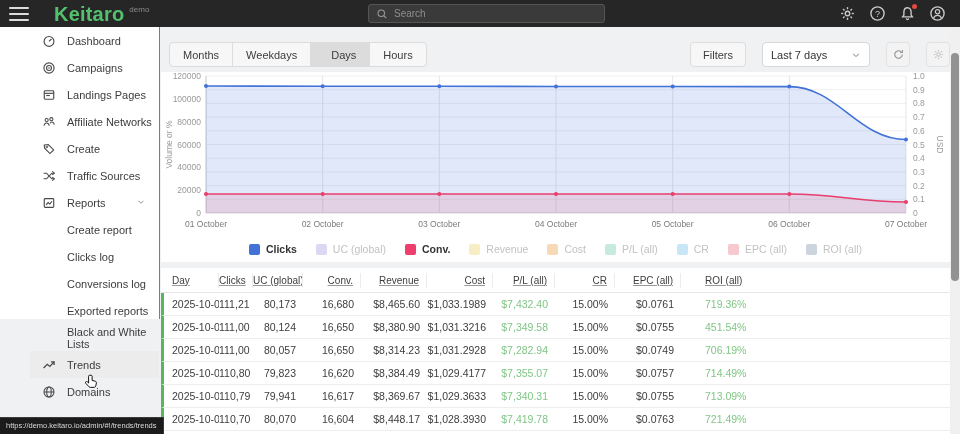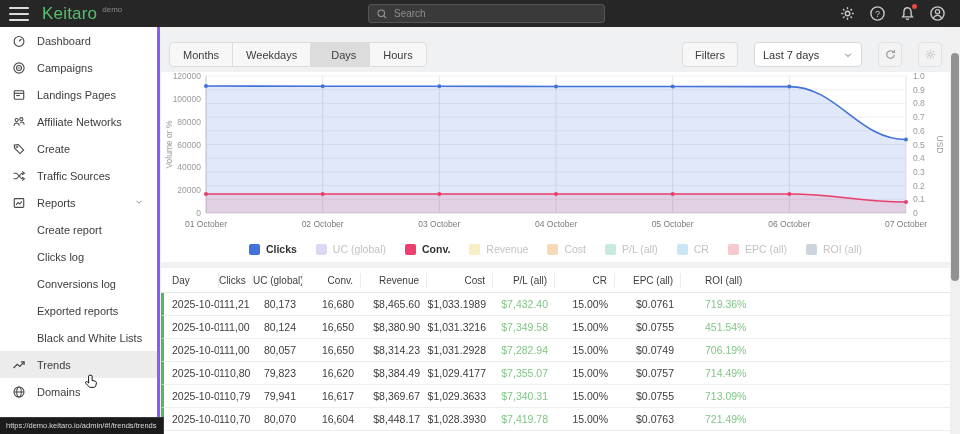--- a/index.html
+++ b/index.html
@@ -4,46 +4,46 @@
 <style>
   * { box-sizing: border-box; margin: 0; padding: 0; }
   html,body { width:960px; height:434px; overflow:hidden; }
   body { font-family:"Liberation Sans","DejaVu Sans",sans-serif; background:#f0f1f2; position:relative; }
   #stage { position:absolute; inset:0; width:960px; height:434px; overflow:hidden; }
 
   
   .topbar { position:absolute; left:0; top:0; width:960px; height:27px; background:#262626; display:flex; align-items:center; z-index:30; }
   .burger { width:20px; height:14px; margin-left:9px; display:flex; flex-direction:column; justify-content:space-between; cursor:pointer; }
   .burger span { display:block; height:2px; background:#dcdcdc; border-radius:1px; }
-  .logo { color:#53c06d; font-weight:normal; font-size:17px; letter-spacing:.2px; margin-left:13px; line-height:1; }
+  .logo { color:#53c06d; font-weight:bold; font-size:20px; letter-spacing:.2px; margin-left:25px; line-height:1; }
   .logo-badge { color:#8a8a8a; font-size:8px; margin-left:5px; align-self:flex-start; margin-top:5px; }
   .searchbox { position:absolute; left:368px; top:4px; width:237px; height:19px; background:#3a3a3a; border:1px solid #555; border-radius:3px; display:flex; align-items:center; padding:0 7px; }
   .searchbox input { background:transparent; border:none; outline:none; color:#bdbdbd; font-size:10px; margin-left:6px; width:190px; font-family:inherit; }
   .searchbox input::placeholder { color:#8f8f8f; }
   .top-icons { position:absolute; right:14px; top:0; height:27px; display:flex; align-items:center; gap:13px; }
   .tico { position:relative; width:17px; height:17px; cursor:pointer; color:#c9c9c9; }
   .tico svg { width:17px; height:17px; }
   .bell-dot { position:absolute; right:-1px; top:-1px; width:5px; height:5px; border-radius:50%; background:#e14b40; }
 
   
-  .sidebar { position:absolute; left:0; top:27px; width:160px; height:407px; background:#ffffff; border-right:3px solid #8b5cf6; z-index:20; }
+  .sidebar { position:absolute; left:0; top:27px; width:160px; height:292px; background:#ffffff; border-right:1px solid #8b5cf6; z-index:20;padding-left:30px; }
   .side-item { height:27px; display:flex; align-items:center; padding-left:12px; cursor:pointer; color:#3c3c3c; font-size:11px; position:relative; }
   .side-item .sicon { width:14px; height:14px; margin-right:11px; color:#4a4a4a; flex:0 0 14px; }
   .side-item .sicon svg { width:14px; height:14px; }
   .side-item.child { padding-left:37px; }
   .side-item.active { background:#ececec; }
   .side-item .chev { position:absolute; right:13px; top:8px; width:10px; height:10px; color:#8a8a8a; }
   .side-item .chev svg { width:10px; height:10px; }
 
   .statusbar { position:absolute; left:0; bottom:0; background:#1b1b1b; color:#d9d9d9; font-size:7.5px; padding:3px 6px 4px 6px; z-index:40; white-space:nowrap; border:1px solid #3a3a3a; border-left:none; border-bottom:none; }
 
   
   .main { position:absolute; left:161px; top:27px; width:789px; height:407px; background:#f0f1f2; }
 
-  .toolbar { position:absolute; left:8px; right:8px; top:15px; height:25px; display:flex; align-items:flex-start; }
+  .toolbar { position:absolute; left:8px; right:0; top:15px; height:25px; display:flex; align-items:flex-start; }
   .seg { display:flex; border:1px solid #dcdcdc; border-radius:4px; overflow:hidden; background:#f7f7f7; height:25px; }
   .seg button { border:none; background:transparent; font-family:inherit; font-size:11px; color:#3c3c3c; padding:0 13px; border-right:1px solid #ddd; cursor:pointer; height:100%; }
   .seg button:last-child { border-right:none; }
   .seg button.on { background:#dcdcdc;padding-left:20px; }
   .btn { background:#f7f7f7; border:1px solid #dcdcdc; border-radius:4px; height:25px; font-family:inherit; font-size:11px; color:#3c3c3c; padding:0 12px; cursor:pointer; }
   .select { background:#fff; border:1px solid #d7d7d7; border-radius:4px; height:25px; width:108px; display:flex; align-items:center; padding:0 8px; font-size:11px; color:#333; cursor:pointer; }
   .select .chevd { margin-left:auto; width:10px; height:10px; color:#777; }
   .select .chevd svg { width:10px; height:10px; }
   .iconbtn { width:24px; height:25px; background:#f3f3f3; border:1px solid #e2e2e2; border-radius:4px; display:flex; align-items:center; justify-content:center; cursor:pointer; color:#9a9a9a; }
   .iconbtn.dim { color:#c6c6c6; }
@@ -56,21 +56,21 @@
   text.xtick { font-size:8.5px; fill:#7a7a7a; font-family:"Liberation Sans","DejaVu Sans",sans-serif; }
   .legend { position:absolute; left:0; right:0; bottom:7px; display:flex; justify-content:center; gap:19px; align-items:center; }
   .legend .li { display:flex; align-items:center; gap:6px; font-size:10.5px; cursor:pointer; }
   .legend .sq { width:11px; height:11px; border-radius:2px; display:inline-block; }
   .legend .li.on .lbl { color:#333; font-weight:bold; }
   .legend .li.off .lbl { color:#c2c2c2; }
 
   
   .table-card { position:absolute; left:0; right:0; top:241px; height:166px; background:#fff; overflow:hidden; }
   .trow { display:grid; grid-template-columns:55px 34px 50px 58px 66px 66px 62px 60px 66px 1fr; align-items:center; }
-  .thead { height:25px; border-bottom:1px solid #e6e6e6; color:#999; padding-left:3px; }
+  .thead { height:25px; border-bottom:1px solid #e6e6e6; color:#999; padding-left:3px;text-decoration:underline; }
   .thead .cell { font-size:10px; border-right:1px solid #ececec; height:15px; line-height:15px; }
   .thead .cell:last-child { border-right:none; }
   .tbody .trow { height:23px; border-bottom:1px solid #eeeeee; border-left:3px solid #55b85f; background:#fff; }
   .cell { font-size:10.5px; color:#3d3d3d; text-align:right; padding-right:7px; overflow:hidden; white-space:nowrap; }
   .cell.left { text-align:left; padding-left:8px; padding-right:2px; }
   .cell.roi { text-align:left; padding-left:24px; }
   .cell.pos { color:#80c685; }
 
   
   .scrollbar { position:absolute; right:0; top:27px; width:10px; height:407px; background:#f0f0f0; z-index:35; }

